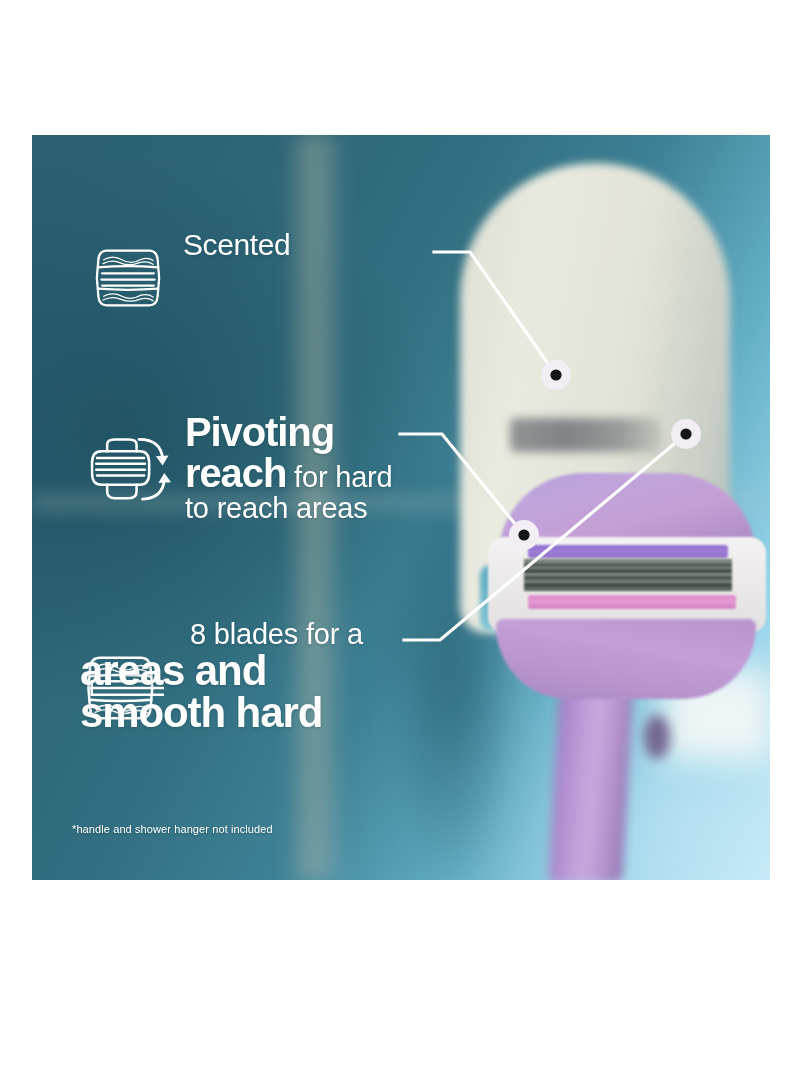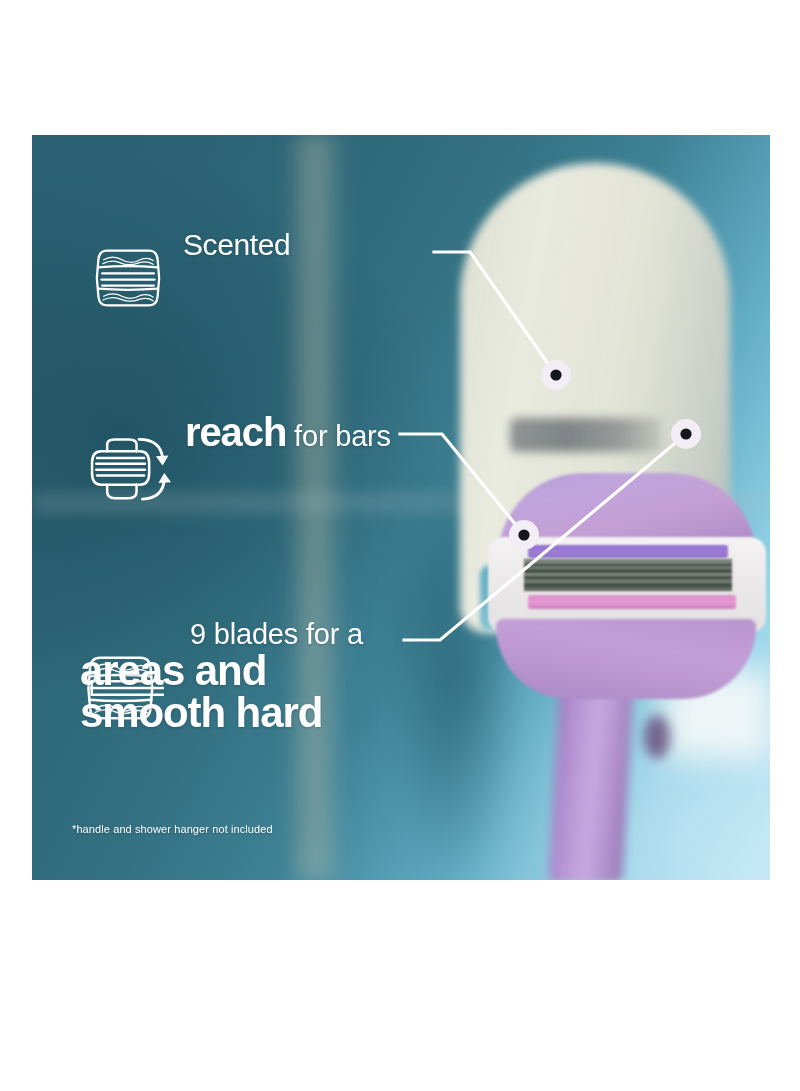--- a/index.html
+++ b/index.html
@@ -425,21 +425,23 @@
           <path d="M24,30 L24,22 Q24,16 33,16 L50,16 Q59,16 59,22 L59,30"></path>
         </g>
         <g fill="none" stroke="#ffffff" stroke-width="3.4" stroke-linecap="round" stroke-linejoin="round">
           <path d="M62,16 Q88,16 90,39"></path>
           <path d="M92,64 Q90,86 66,87"></path>
         </g>
         <polygon points="90,47 82,36 97,35" fill="#ffffff"></polygon>
         <polygon points="92,56 100,67 85,68" fill="#ffffff"></polygon>
       </svg>
       <div class="feature-text">
-        <span class="mixed"><span class="bold">reach</span><span class="light"> for bars</span></span>
+        <span class="ft-line bold">Pivoting</span>
+        <span class="mixed"><span class="bold">reach</span><span class="light"> for hard</span></span>
+        <span class="tail">to reach areas</span>
       </div>
     </div>
 
     <div class="feature" id="feature-blades">
       <svg class="feature-icon" viewBox="0 0 100 100">
         <g fill="none" stroke="#ffffff" stroke-width="3" stroke-linecap="round" stroke-linejoin="round">
           <path d="M24,14 Q13,14 12,26 L10,50 L12,74 Q13,86 24,86 L72,86 Q83,86 84,74 L86,50 L84,26 Q83,14 72,14 Z"></path>
           <path d="M11.2,36 Q48,33 85,36"></path>
           <path d="M11.2,64 Q48,67 85,64"></path>
           <path d="M14,42 L99,42"></path>
@@ -448,21 +450,21 @@
           <path d="M14,42 L14,58"></path>
         </g>
         <g fill="none" stroke="#ffffff" stroke-width="1.7" stroke-linecap="round">
           <path d="M19,25 Q31,18 43,25 T65,25 Q74,21 81,26"></path>
           <path d="M18,30 Q30,24 41,29 T63,29 Q73,26 81,31"></path>
           <path d="M19,74 Q31,67 43,74 T65,73 Q74,70 81,75"></path>
           <path d="M18,79 Q30,73 41,78 T63,78 Q73,75 81,80"></path>
         </g>
       </svg>
       <div class="feature-text">
-        <span class="ft-line light">9 blades for a</span>
+        <span class="ft-line light">8 blades for a</span>
         <span class="ft-line bold">areas and</span>
         <span class="ft-line bold">smooth hard</span>
       </div>
     </div>
 
     <div id="disclaimer">*handle and shower hanger not included</div>
 
   </div>
 </div>
 

